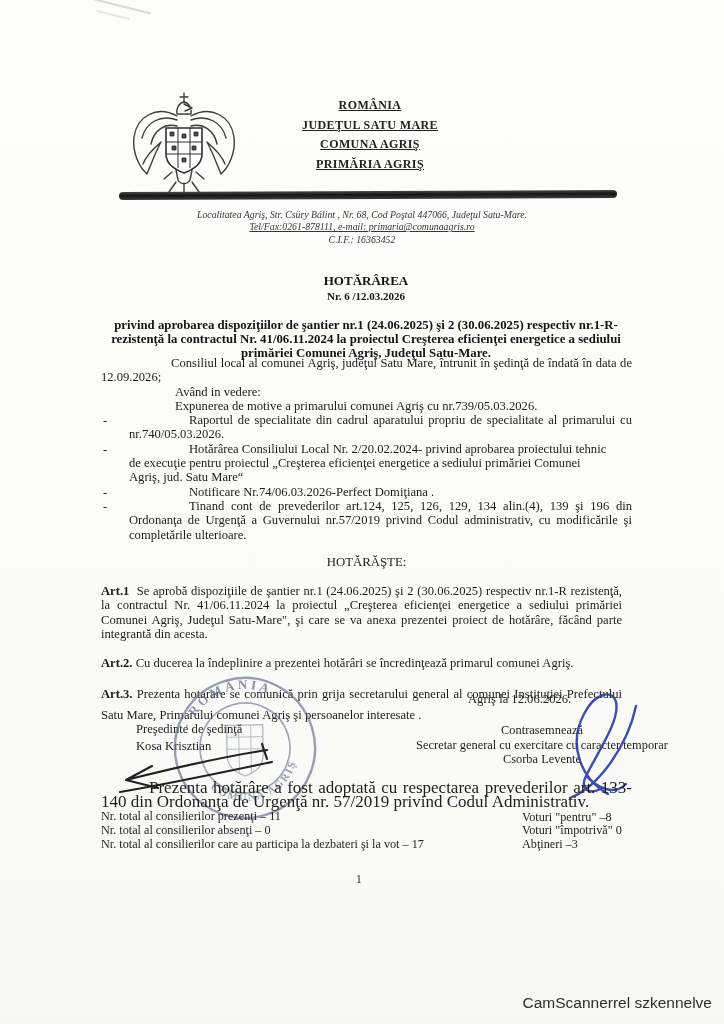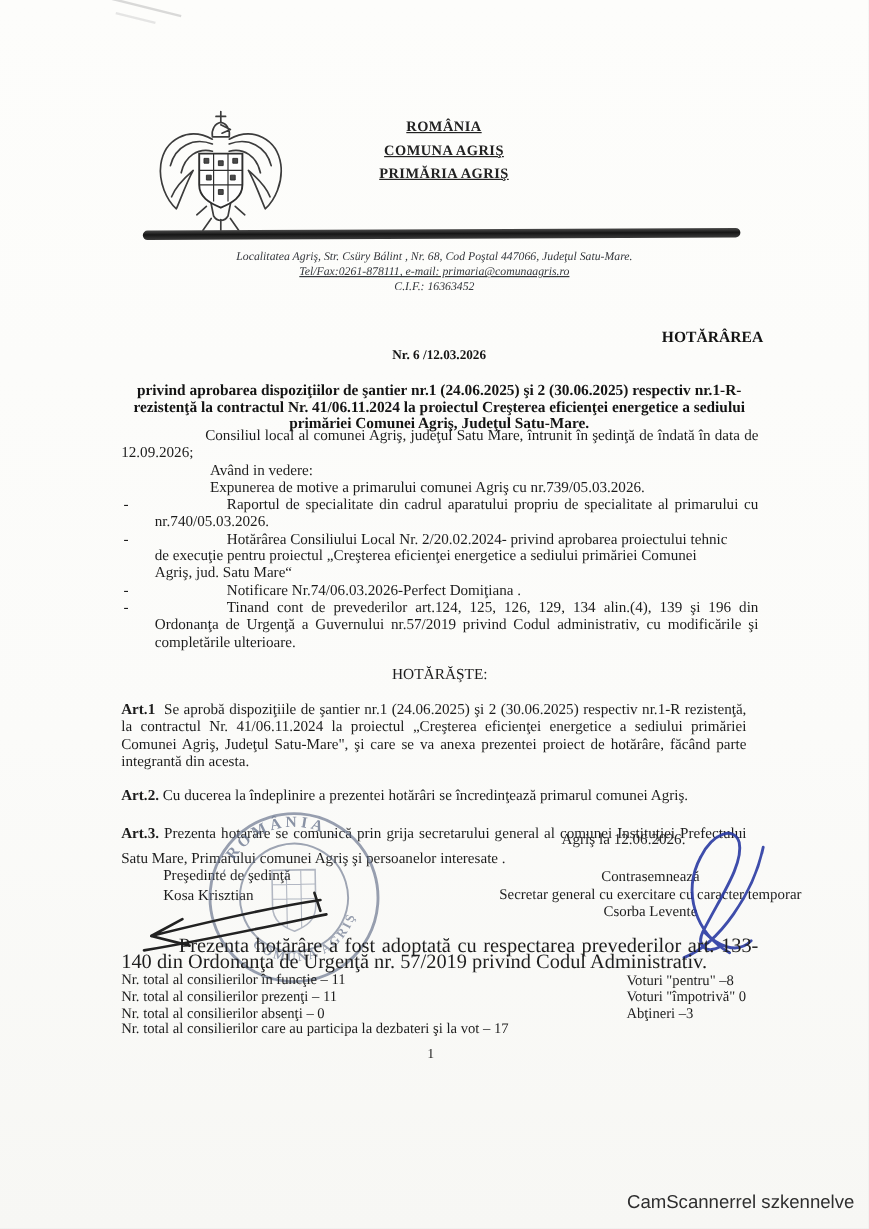--- a/index.html
+++ b/index.html
@@ -16,21 +16,21 @@
   .coat{position:absolute;left:128px;top:90px;}
   .org-lines{position:absolute;left:250px;top:96px;width:240px;text-align:center;}
   .org-lines div{font-weight:bold;font-size:12px;line-height:19.5px;letter-spacing:.4px;text-decoration:underline;color:#222;}
   .rule{position:absolute;left:119px;top:191px;width:498px;height:8px;border-radius:4px;
     background:linear-gradient(180deg,#4a4a4a 0%,#161616 45%,#3c3c3c 100%);transform:rotate(-.25deg);}
   .address{position:absolute;left:112px;top:209px;width:500px;text-align:center;font-style:italic;font-size:9.8px;line-height:12.3px;color:#33363b;}
   .address .u{text-decoration:underline;}
 
   
   .title-block{position:absolute;left:96px;top:274px;width:540px;text-align:center;font-weight:bold;color:#141414;}
-  .title-block .t1{font-size:13px;line-height:14px;text-align:right;}
+  .title-block .t1{font-size:13px;line-height:14px;}
   .title-block .t2{font-size:11px;line-height:14px;margin-top:1px;}
   .title-block .t3{font-size:12.8px;line-height:13.8px;margin-top:16px;}
 
   
   .body-block{position:absolute;left:101px;top:356px;width:531px;font-size:12.6px;line-height:14.3px;color:#1c1c1c;}
   .p-intro{margin:0;text-indent:70px;text-align:justify;}
   .p-ind{margin:0 0 0 74px;}
   .li{position:relative;margin:0;padding-left:28px;text-indent:60px;text-align:justify;}
   .li.rag{text-align:left;max-width:478px;}
   .li .dash{position:absolute;left:2px;top:0;text-indent:0;}
@@ -81,20 +81,21 @@
 
     <g fill="#ffffff" stroke="#2f2f2f" stroke-width="1.6">
       <path d="M38 38 h36 v26 c0 10 -8 15 -18 19 c-10 -4 -18 -9 -18 -19 z"></path>
       <path d="M50 38 v40 M62 38 v40 M38 52 h36 M38 64 h36" stroke-width="1"></path>
       <path d="M42 42 h4 v4 h-4z M54 44 h4 v4 h-4z M66 42 h4 v4 h-4z M44 56 h4 v4 h-4z M64 56 h4 v4 h-4z M54 68 h4 v4 h-4z" stroke-width=".8" fill="#4a4a4a"></path>
     </g>
   </svg>
 
   <div class="org-lines">
     <div>ROMÂNIA</div>
+    <div>JUDEŢUL SATU MARE</div>
     <div>COMUNA AGRIŞ</div>
     <div>PRIMĂRIA AGRIŞ</div>
   </div>
 
   <div class="rule"></div>
 
   <div class="address">
     <div>Localitatea Agriş, Str. Csüry Bálint , Nr. 68, Cod Poştal 447066, Judeţul Satu-Mare.</div>
     <div class="u">Tel/Fax:0261-878111, e-mail: primaria@comunaagris.ro</div>
     <div>C.I.F.: 16363452</div>
@@ -188,21 +189,20 @@
     <g fill="none" stroke="#2a3aa2" stroke-width="2.4" stroke-linecap="round" opacity=".9">
       <path d="M66 108 C 38 92 26 58 42 28 C 52 8 70 2 74 16 C 78 34 58 62 44 90 C 38 102 46 110 60 102"></path>
       <path d="M28 112 C 58 100 86 58 94 20"></path>
       <path d="M44 90 C 56 102 72 110 84 98"></path>
     </g>
   </svg>
 
   <div class="adoption">Prezenta hotărâre a fost adoptată cu respectarea prevederilor art. 133-140 din Ordonanţa de Urgenţă nr. 57/2019 privind Codul Administrativ.</div>
 
   <div class="counts">
-    <div>Nr. total al consilierilor în funcţie – 11</div>
     <div>Nr. total al consilierilor prezenţi – 11</div>
     <div>Nr. total al consilierilor absenţi – 0</div>
     <div>Nr. total al consilierilor care au participa la dezbateri şi la vot – 17</div>
   </div>
 
   <div class="votes">
     <div>Voturi "pentru" –8</div>
     <div>Voturi "împotrivă" 0</div>
     <div>Abţineri –3</div>
   </div>

